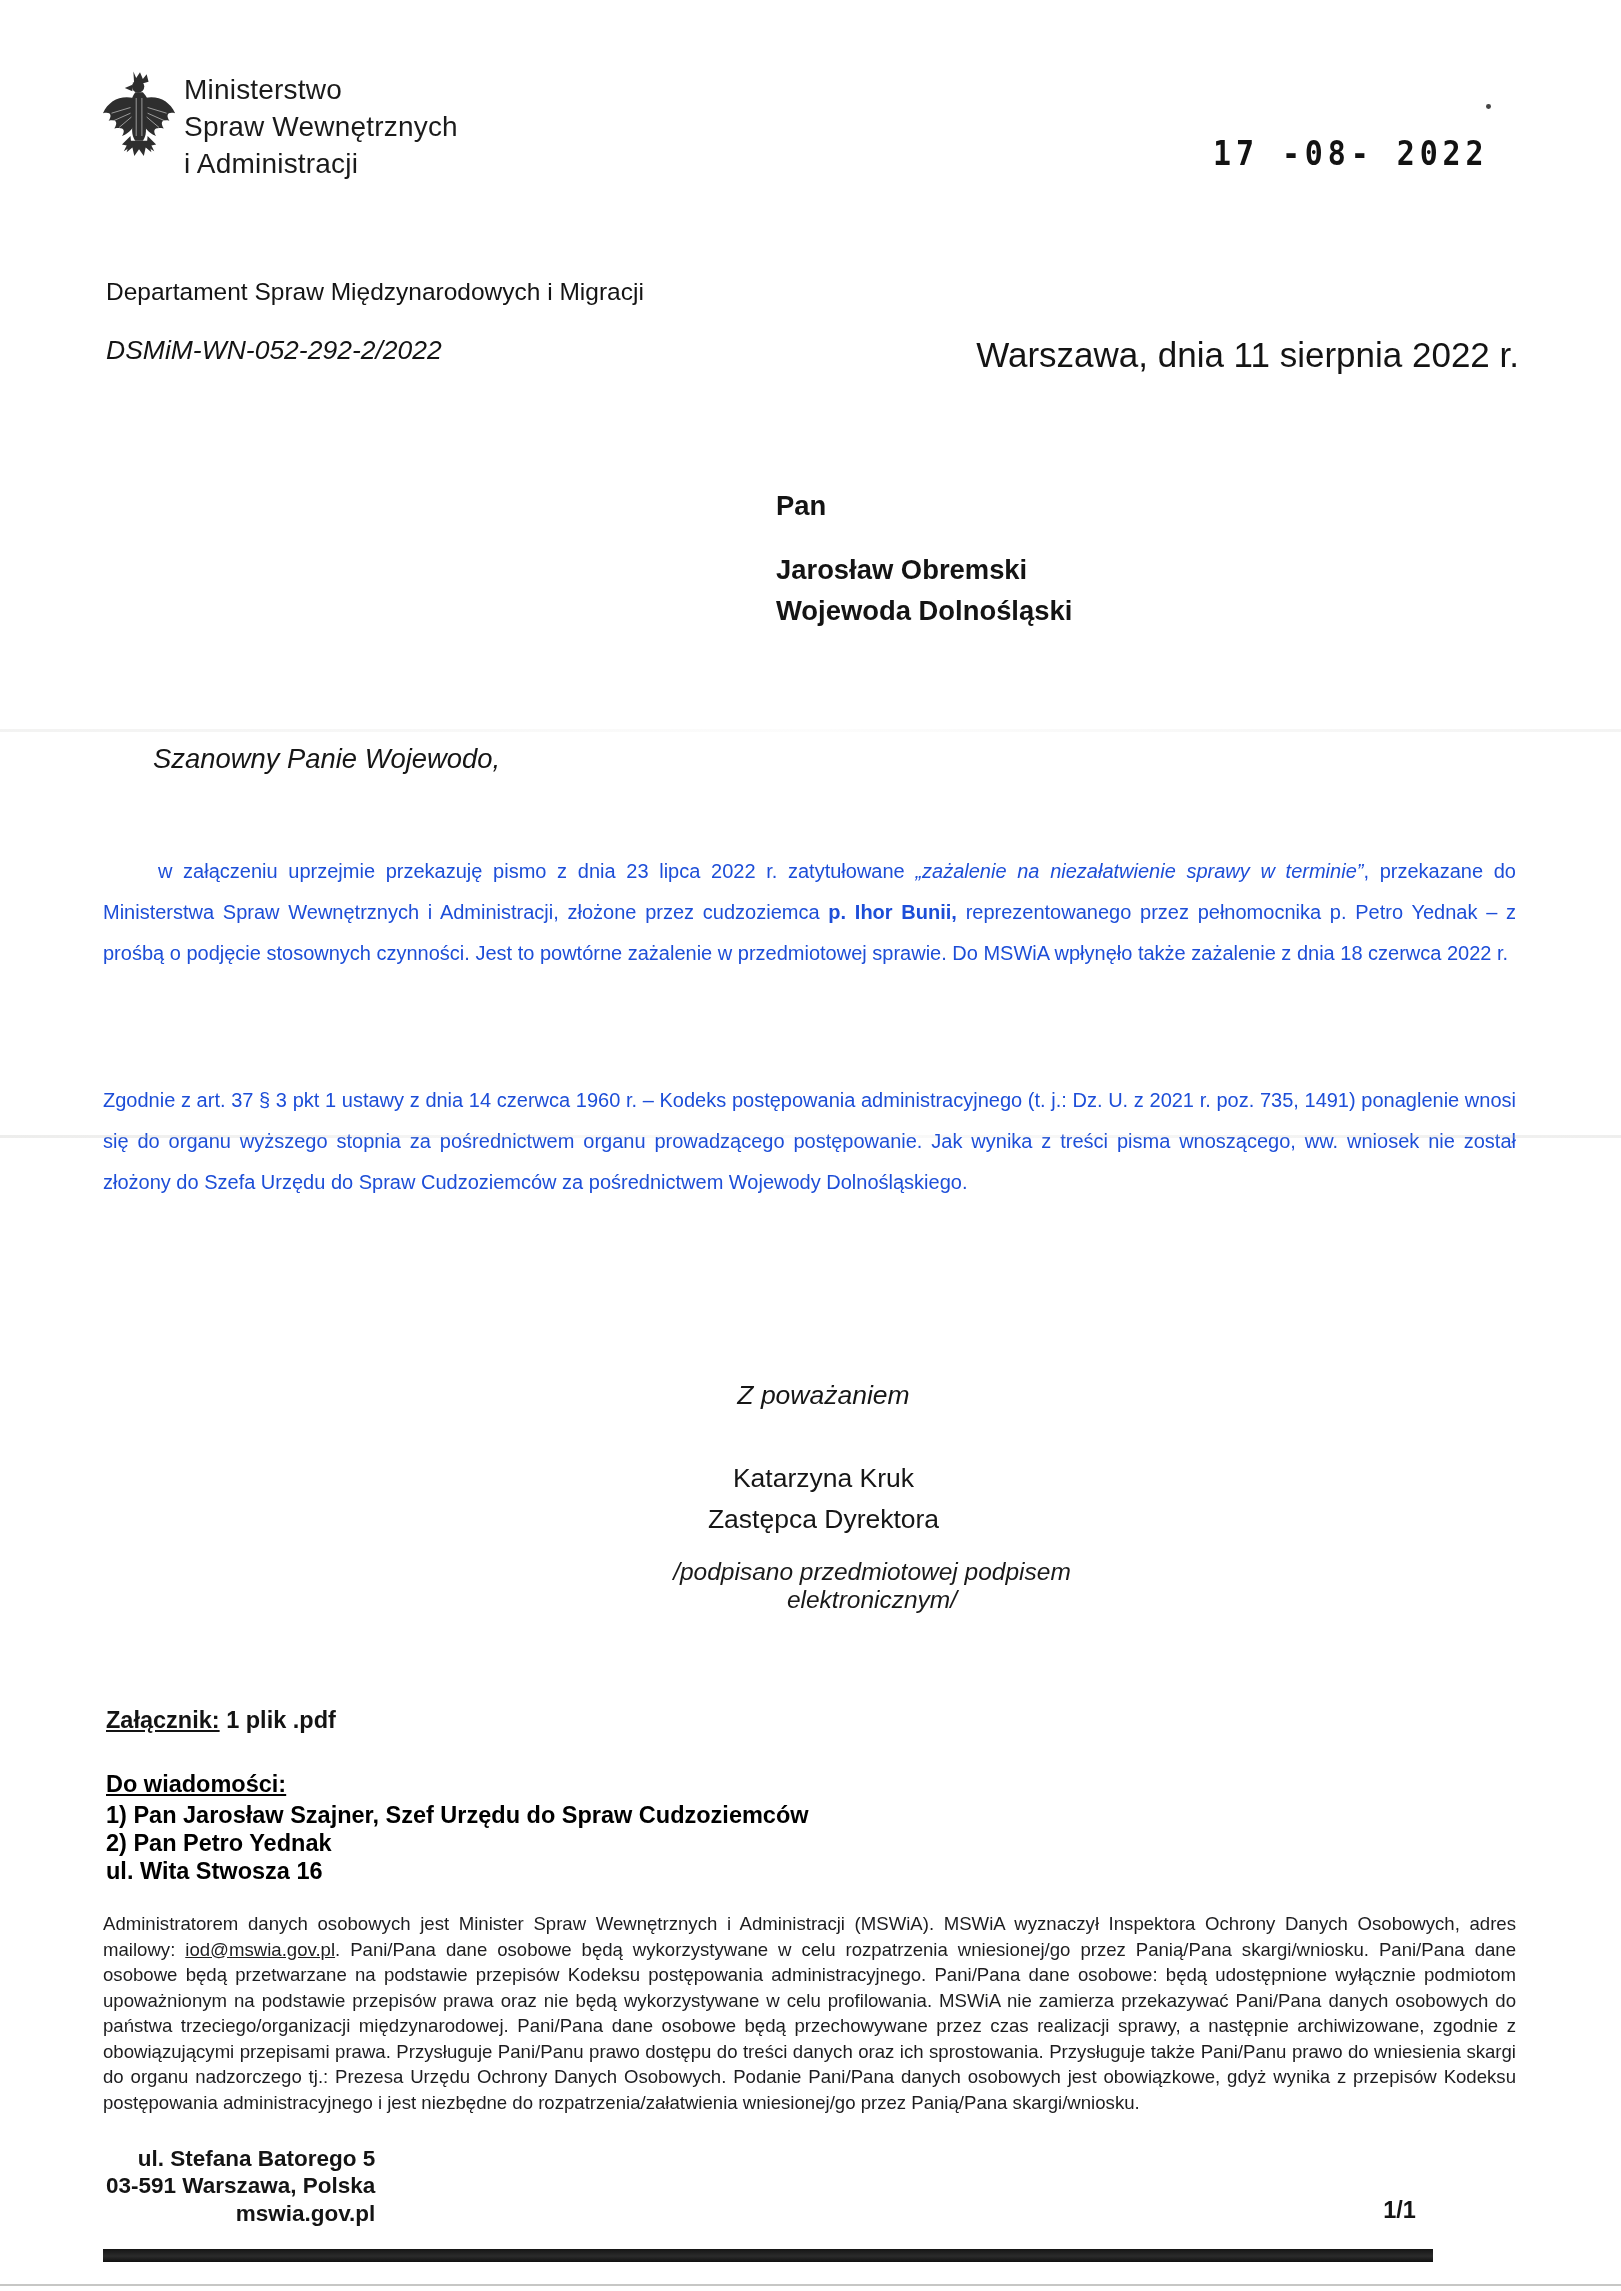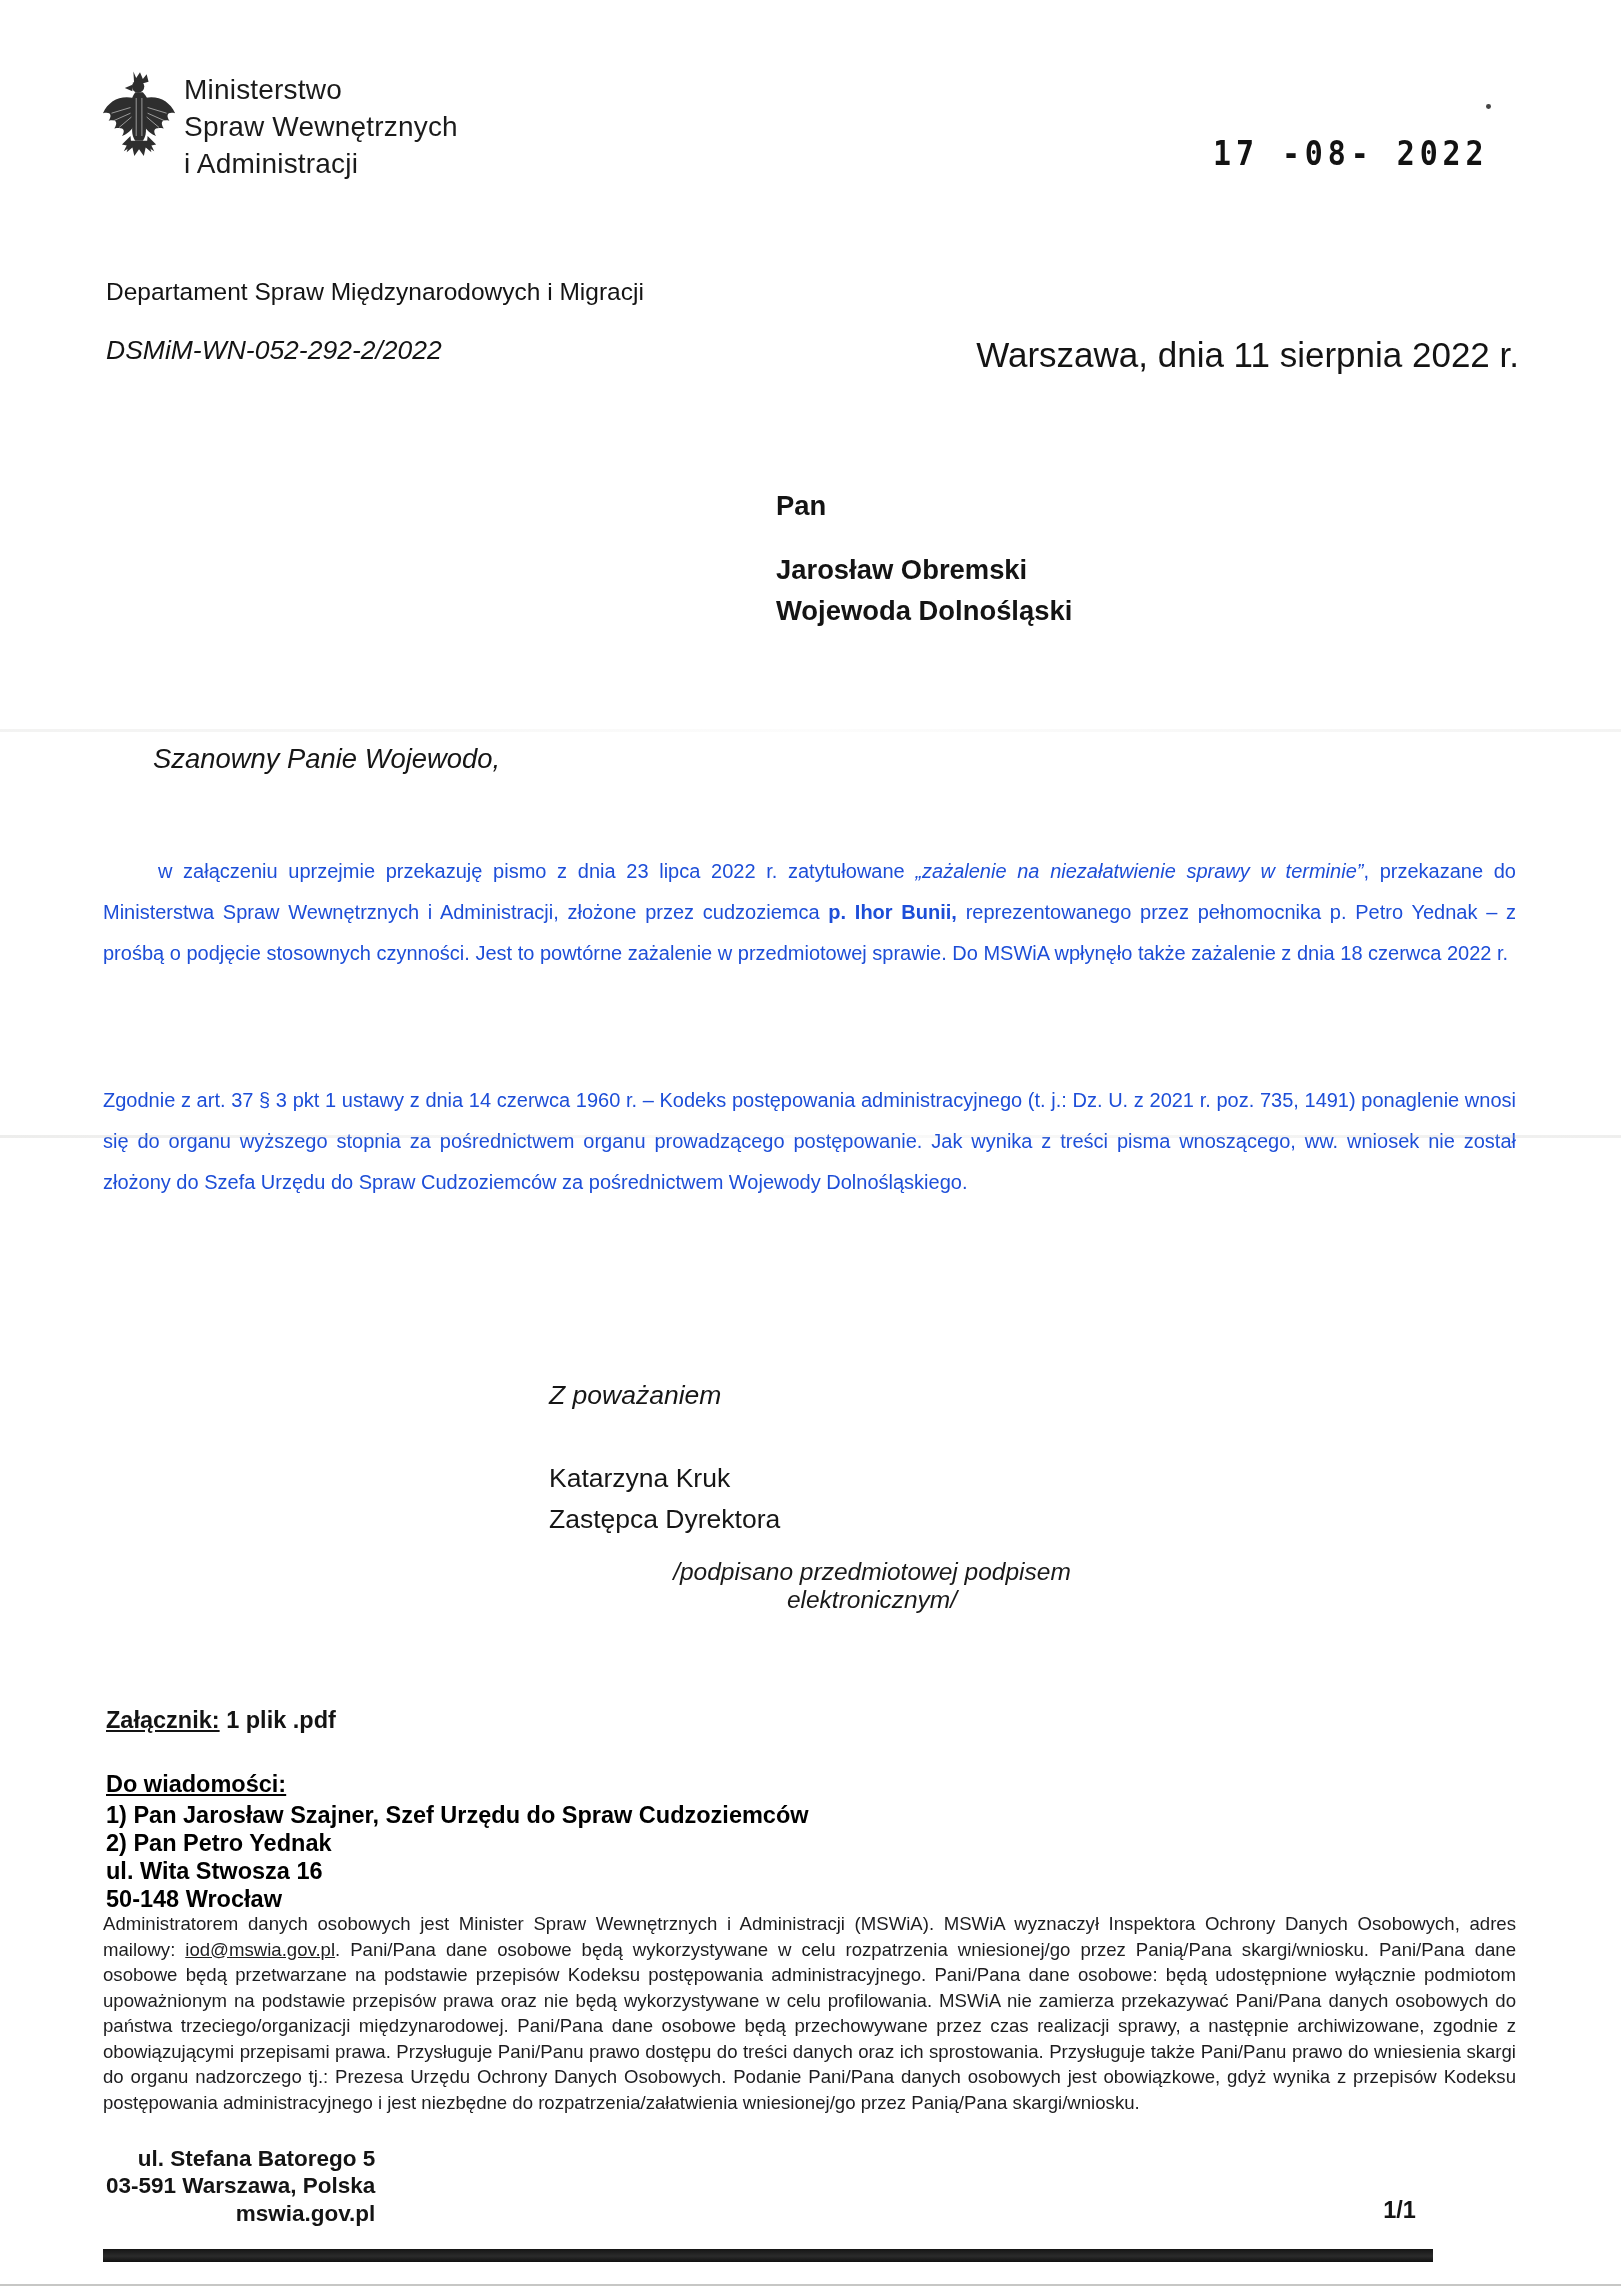--- a/index.html
+++ b/index.html
@@ -32,21 +32,21 @@
   
   .greeting{position:absolute;left:153px;top:743px;font-size:27.4px;font-style:italic;color:#161616;}
   .para{
     position:absolute;left:103px;width:1413px;
     font-size:20px;line-height:41px;
     text-align:justify;color:#1d4ed8;
   }
   .para-1{top:851px;text-indent:55px;}
   .para-2{top:1080px;}
   
-  .sig-block{position:absolute;left:549px;top:1380px;width:549px;color:#161616;}
+  .sig-block{position:absolute;left:549px;top:1380px;width:549px;text-align:center;color:#161616;}
   .sig-closing{font-size:26.5px;font-style:italic;margin-bottom:47px;}
   .sig-name{font-size:26.5px;line-height:41px;}
   .sig-title{font-size:26.5px;line-height:41px;}
   .esign{position:absolute;left:588px;top:1558px;width:568px;text-align:center;
          font-size:24.5px;font-style:italic;color:#1a1a1a;}
   
   .attachment{position:absolute;left:106px;top:1707px;font-size:23.5px;font-weight:700;color:#141414;}
   .attachment .u{text-decoration:underline;}
   .cc{position:absolute;left:106px;top:1770px;font-size:23.5px;font-weight:700;color:#000000;line-height:28px;}
   .cc .cc-label{text-decoration:underline;margin-bottom:2.9px;}
@@ -128,21 +128,20 @@
 
   <div class="attachment">
     <span class="u">Załącznik:</span><span> 1 plik .pdf</span>
   </div>
 
   <div class="cc">
     <div class="cc-label">Do wiadomości:</div>
     <div>1) Pan Jarosław Szajner, Szef Urzędu do Spraw Cudzoziemców</div>
     <div>2) Pan Petro Yednak</div>
     <div>ul. Wita Stwosza 16</div>
-    <div>50-148 Wrocław</div>
   </div>
 
   <div class="privacy"><span>Administratorem danych osobowych jest Minister Spraw Wewnętrznych i Administracji (MSWiA). MSWiA wyznaczył Inspektora Ochrony Danych Osobowych, adres mailowy: </span><span style="text-decoration: underline;">iod@mswia.gov.pl</span><span>. Pani/Pana dane osobowe będą wykorzystywane w celu rozpatrzenia wniesionej/go przez Panią/Pana skargi/wniosku. Pani/Pana dane osobowe będą przetwarzane na podstawie przepisów Kodeksu postępowania administracyjnego. Pani/Pana dane osobowe: będą udostępnione wyłącznie podmiotom upoważnionym na podstawie przepisów prawa oraz nie będą wykorzystywane w celu profilowania. MSWiA nie zamierza przekazywać Pani/Pana danych osobowych do państwa trzeciego/organizacji międzynarodowej. Pani/Pana dane osobowe będą przechowywane przez czas realizacji sprawy, a następnie archiwizowane, zgodnie z obowiązującymi przepisami prawa. Przysługuje Pani/Panu prawo dostępu do treści danych oraz ich sprostowania. Przysługuje także Pani/Panu prawo do wniesienia skargi do organu nadzorczego tj.: Prezesa Urzędu Ochrony Danych Osobowych. Podanie Pani/Pana danych osobowych jest obowiązkowe, gdyż wynika z przepisów Kodeksu postępowania administracyjnego i jest niezbędne do rozpatrzenia/załatwienia wniesionej/go przez Panią/Pana skargi/wniosku.</span></div>
 
   <div class="footer-address">
     <div>ul. Stefana Batorego 5</div>
     <div>03-591 Warszawa, Polska</div>
     <div>mswia.gov.pl</div>
   </div>
   <div class="page-number">1/1</div>

